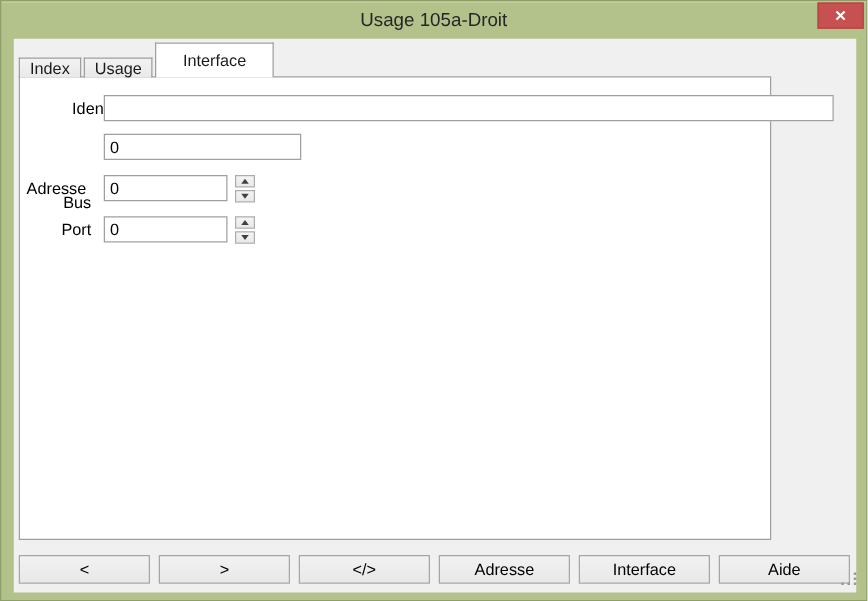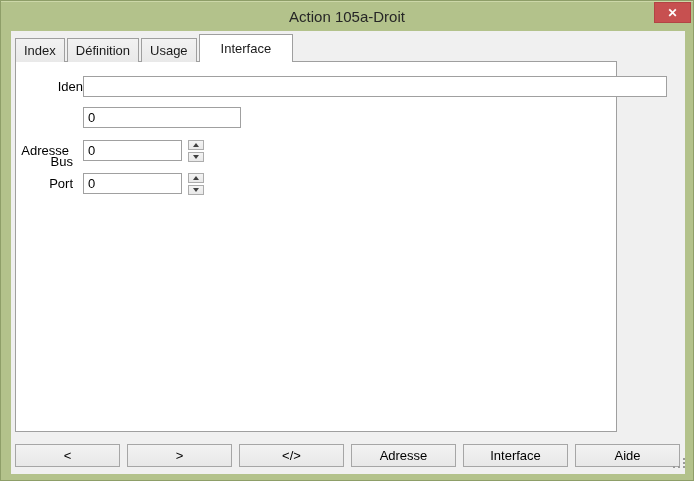--- a/index.html
+++ b/index.html
@@ -46,21 +46,21 @@
     background: #f0f0f0;
   }
   
   .tabs {
     position: absolute; left: 4px; top: 3px; height: 28px;
     display: flex; align-items: flex-end;
     z-index: 3;
   }
   .tab {
     box-sizing: border-box;
-    height: 24px;
+    height: 16px;
     padding: 0 8px;
     margin-right: 2px;
     background: linear-gradient(#f2f2f2, #e9e9e9);
     border: 1px solid #9f9f9f;
     border-bottom: none;
     font-size: 13px; color: #1a1a1a;
     display: flex; align-items: center;
     cursor: default;
   }
   .tab.active {
@@ -165,31 +165,30 @@
   .grip .d3 { left: 11px; top: 8px; }
   .grip .d4 { left: 6px;  top: 8px; }
   .grip .d5 { left: 1px;  top: 8px; }
 </style>
 </head>
 <body>
 
 <div class="window">
 
   <div class="titlebar">
-    <span class="title">Action 105a-Droit</span>
+    <span class="title">Usage 105a-Droit</span>
     <div class="close-btn">
       <span>✕</span>
     </div>
   </div>
 
   <div class="client">
 
     <div class="tabs">
       <div class="tab">Index</div>
-      <div class="tab">Définition</div>
       <div class="tab">Usage</div>
       <div class="tab active">Interface</div>
     </div>
 
     <div class="panel">
 
       <label class="flabel lab-iden">Iden</label>
       <input class="tinput inp-iden" type="text" value="" style="">
 
       <label class="flabel lab-bus">Bus</label>

